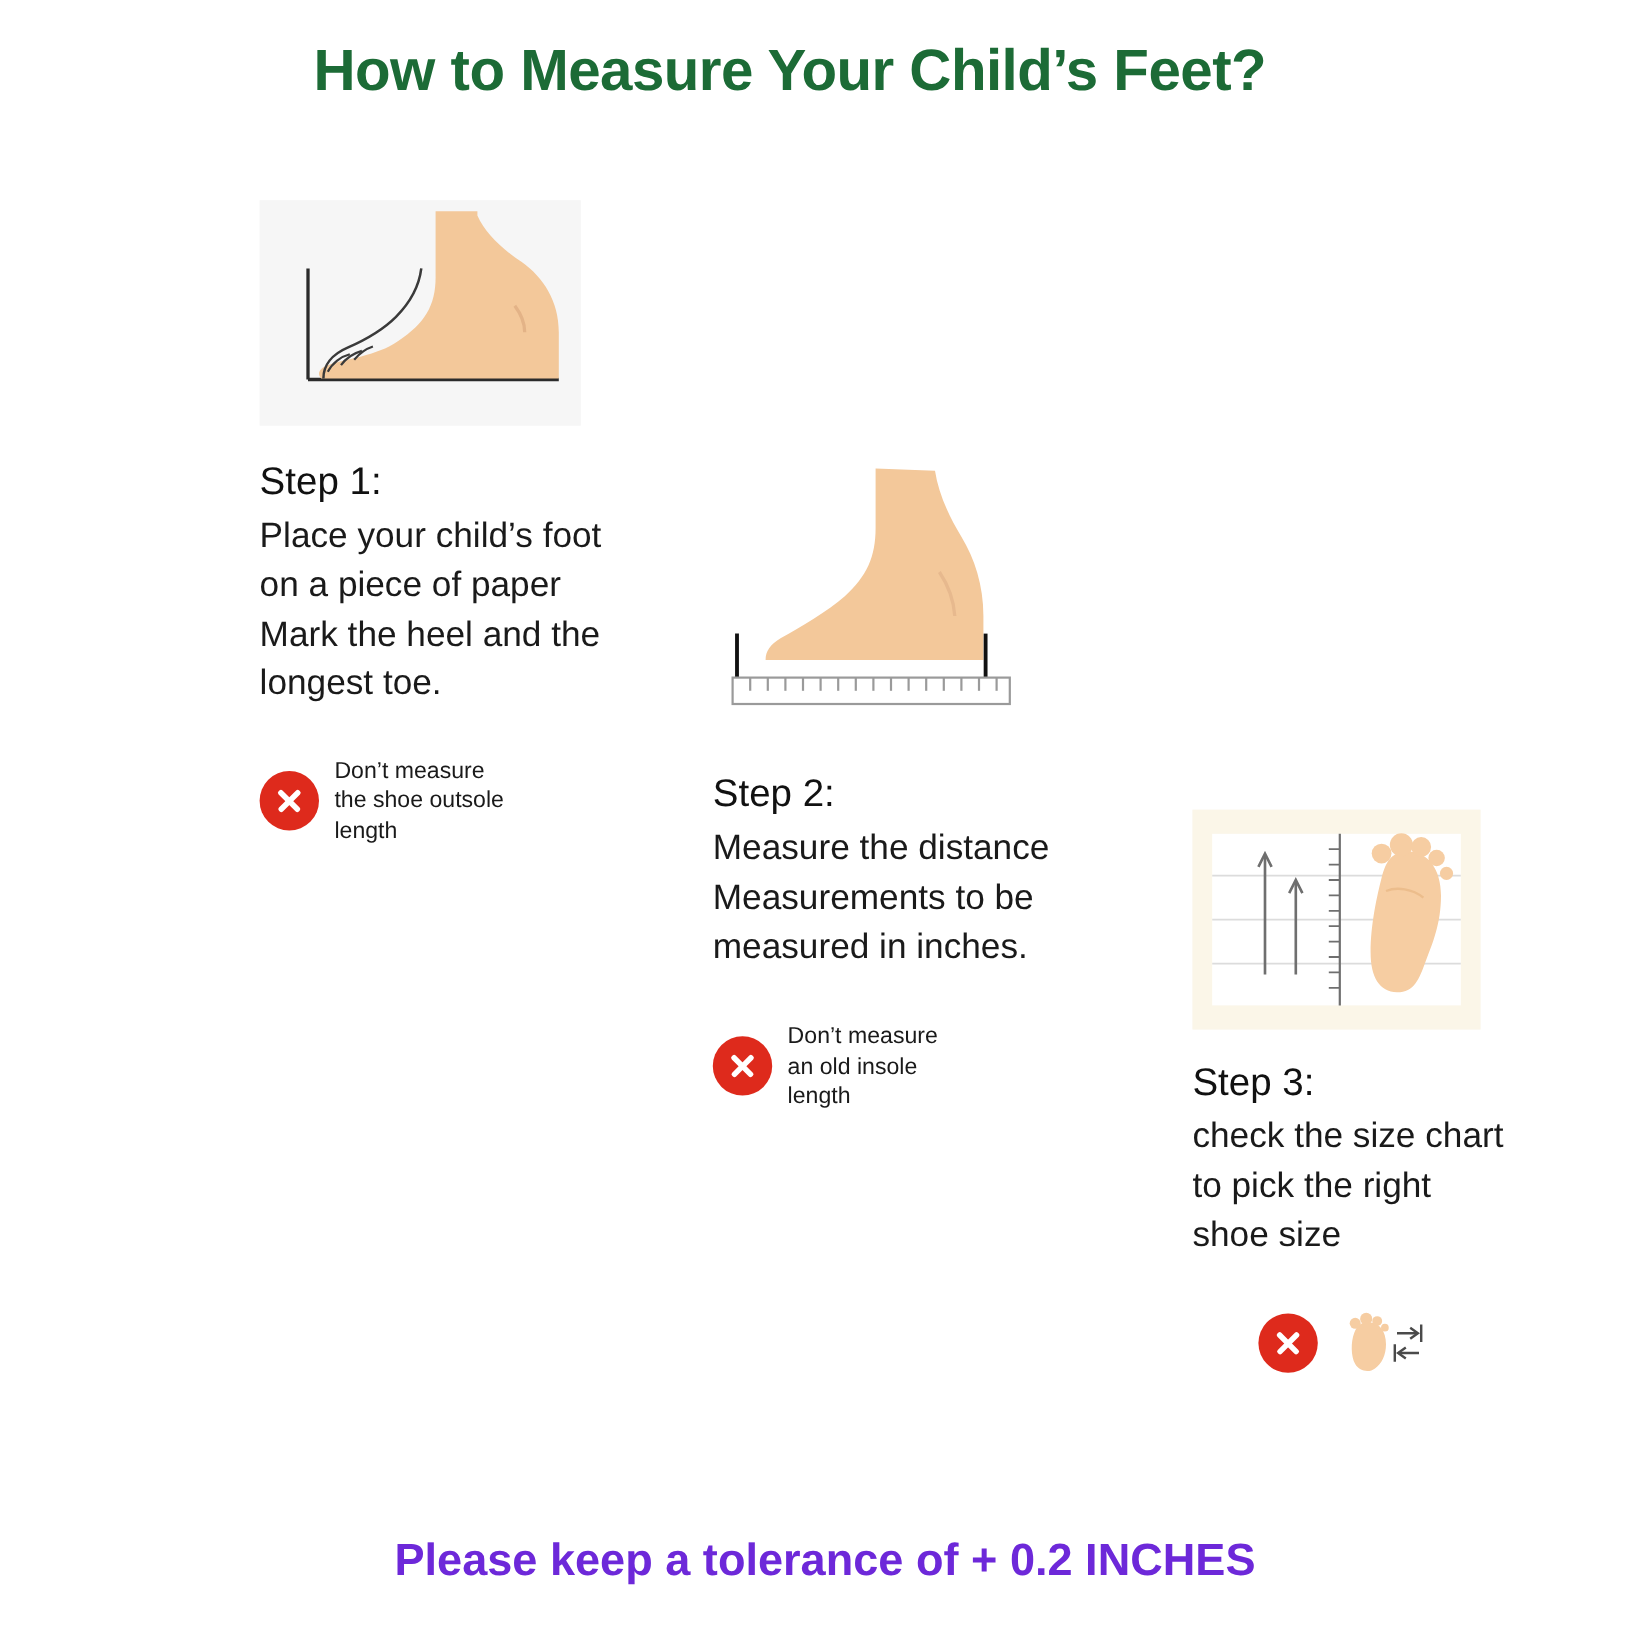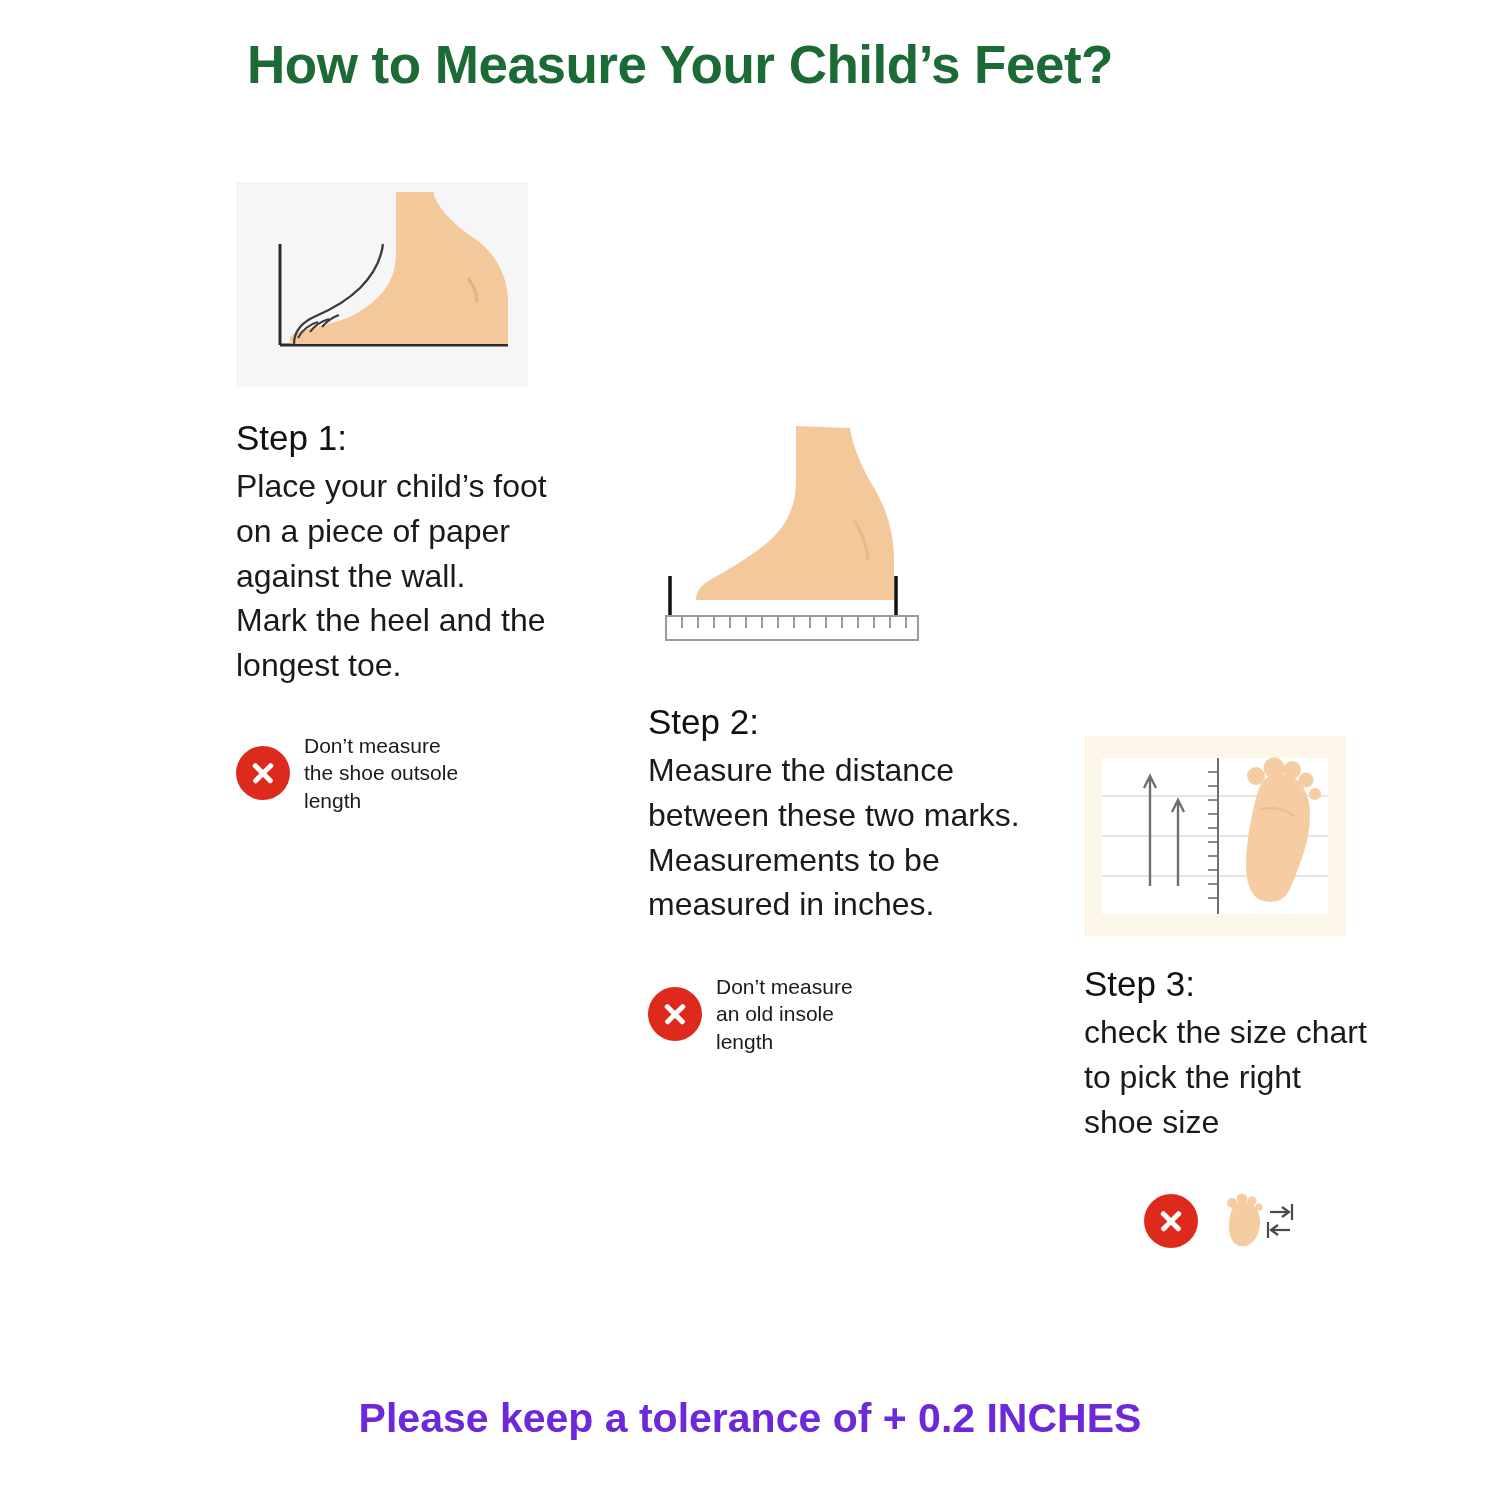--- a/index.html
+++ b/index.html
@@ -20,20 +20,21 @@
   #page-title {
     position: absolute;
     top: 34px;
     left: 0;
     width: 1360px;
     text-align: center;
     font-size: 53px;
     font-weight: bold;
     color: #1c6b36;
     letter-spacing: -0.5px;
+    padding-left: 38px;
   }
 
   
   .step-heading {
     font-size: 35px;
     font-weight: normal;
     color: #111111;
     margin: 0 0 6px 0;
   }
   .step-body {
@@ -167,21 +168,20 @@
 
       <path d="M232 96 C238 104 241 112 241 120" stroke="#e3b387" stroke-width="3" fill="none"></path>
     </svg>
   </div>
 
   <div id="step1-text">
     <div class="step-heading">Step 1:</div>
     <div class="step-body">
       <span class="line">Place your child’s foot</span>
       <span class="line">on a piece of paper</span>
-      <span class="line">against the wall.</span>
       <span class="line">Mark the heel and the</span>
       <span class="line">longest toe.</span>
     </div>
   </div>
 
   <div id="step1-warning" class="warning">
     <div class="x-badge"></div>
     <div class="warning-text">
       <span class="line">Don’t measure</span>
       <span class="line">the shoe outsole</span>
@@ -222,21 +222,20 @@
         <path d="M242 196 L242 208"></path>
         <path d="M258 196 L258 208"></path>
       </g>
     </svg>
   </div>
 
   <div id="step2-text">
     <div class="step-heading">Step 2:</div>
     <div class="step-body">
       <span class="line">Measure the distance</span>
-      <span class="line">between these two marks.</span>
       <span class="line">Measurements to be</span>
       <span class="line">measured in inches.</span>
     </div>
   </div>
 
   <div id="step2-warning" class="warning">
     <div class="x-badge"></div>
     <div class="warning-text">
       <span class="line">Don’t measure</span>
       <span class="line">an old insole</span>

